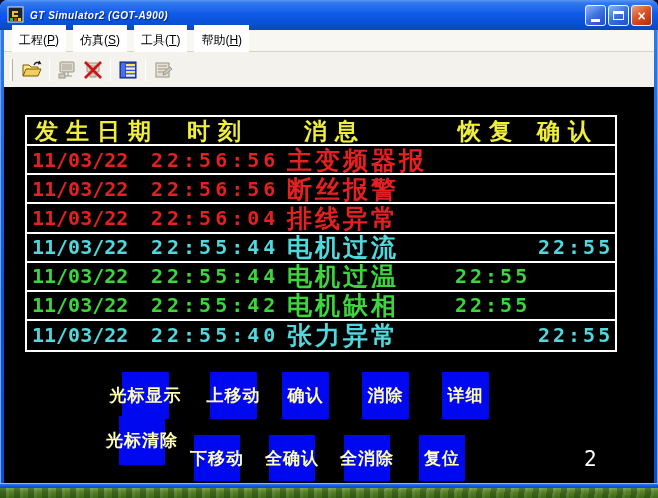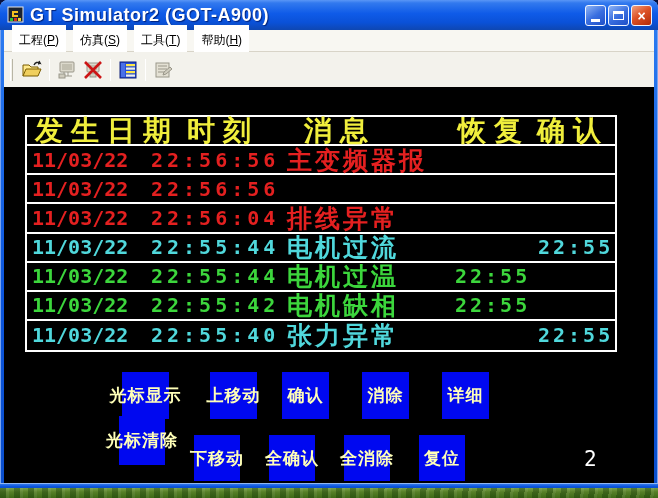--- a/index.html
+++ b/index.html
@@ -15,22 +15,22 @@
   
   .window { position:absolute; left:0; top:0; width:658px; height:490px;
     border-radius:8px 8px 2px 2px; overflow:hidden;
     background:linear-gradient(180deg,#2e7ef2,#0b55dd 60%,#0a4ecc);
     box-shadow: inset -1px 0 0 #7aa4ee, inset 1px 0 0 #7aa4ee, 0 3px 6px rgba(0,0,0,.45); }
 
   .titlebar { position:absolute; left:0; top:0; width:658px; height:30px;
     background:linear-gradient(180deg,#5a96f6 0%,#3279ee 10%,#0f5be8 45%,#0a51d8 75%,#0e47b2 100%);
     display:flex; align-items:center; }
   .app-icon { width:18px; height:18px; margin:0 5px 0 7px; flex:0 0 auto; }
-  .title-text { color:#fff; font-weight:bold; font-size:18px; letter-spacing:.5px;
-    text-shadow:1px 1px 1px #00227a; font-family:"Liberation Sans",sans-serif; }
+  .title-text { color:#fff; font-weight:bold; font-size:10px; letter-spacing:.5px;
+    text-shadow:1px 1px 1px #00227a; font-family:"Liberation Sans",sans-serif;font-style:italic; }
   .win-controls { position:absolute; right:6px; top:5px; display:flex; gap:2px; }
   .wbtn { width:21px; height:21px; border-radius:3px; border:1px solid #eef4ff;
     display:flex; align-items:center; justify-content:center; color:#fff; }
   .wbtn.min,.wbtn.max { background:linear-gradient(145deg,#8fb4f4 0%,#3a6fe0 50%,#1e4fc8 100%); }
   .wbtn.close { background:linear-gradient(145deg,#f0a080 0%,#dd5226 45%,#b22a08 100%);
     font-size:14px; font-weight:bold; }
   .glyph-min { width:9px; height:3px; background:#fff; margin-top:10px; }
   .glyph-max { width:11px; height:9px; border:1px solid #fff; border-top:3px solid #fff; background:transparent; }
 
   .menubar { position:absolute; left:4px; top:30px; width:650px; height:22px;
@@ -48,21 +48,21 @@
 
   
   .screen { position:absolute; left:4px; top:87px; width:650px; height:396px; background:#000; }
 
   .alarm-table { position:absolute; left:21px; top:28px; width:592px; height:237px;
     border:2px solid #fff; display:grid; grid-template-rows:repeat(8,1fr); background:#000; }
   .t-row { position:relative; border-bottom:2px solid #fff; }
   .t-row:last-child { border-bottom:none; }
   .cell { position:absolute; top:50%; transform:translateY(-50%); white-space:nowrap; }
 
-  .hdr { color:#f0ee3c; font-size:28px; font-weight:bold; letter-spacing:8px;
+  .hdr { color:#f0ee3c; font-size:23px; font-weight:bold; letter-spacing:8px;
     font-family:"DejaVu Sans",sans-serif; }
   .h1{left:8px;} .h2{left:160px;} .h3{left:277px;} .h4{left:431px;} .h5{left:510px;}
 
   .num { font-family:"DejaVu Sans Mono",monospace; font-weight:bold; font-size:20px; }
   .c-date{left:5px; letter-spacing:0;} .c-time{left:124px; letter-spacing:4px;}
   .c-msg{left:260px; font-family:"DejaVu Sans",sans-serif; font-weight:bold; font-size:25px; letter-spacing:3px;}
   .c-rec{left:428px; letter-spacing:3px;} .c-ack{left:511px; letter-spacing:3px;}
 
   .t-row[data-status="occurred"]     .cell { color:#e42020; }
   .t-row[data-status="recovered"]    .cell { color:#3cd63c; }
@@ -175,20 +175,21 @@
       <div class="t-row" data-status="occurred">
         <span class="cell num c-date">11/03/22</span>
         <span class="cell num c-time">22:56:56</span>
         <span class="cell c-msg">主变频器报</span>
         <span class="cell num c-rec"></span>
         <span class="cell num c-ack"></span>
       </div>
       <div class="t-row" data-status="occurred">
         <span class="cell num c-date">11/03/22</span>
         <span class="cell num c-time">22:56:56</span>
+        <span class="cell c-msg">断丝报警</span>
         <span class="cell num c-rec"></span>
         <span class="cell num c-ack"></span>
       </div>
       <div class="t-row" data-status="occurred">
         <span class="cell num c-date">11/03/22</span>
         <span class="cell num c-time">22:56:04</span>
         <span class="cell c-msg">排线异常</span>
         <span class="cell num c-rec"></span>
         <span class="cell num c-ack"></span>
       </div>

